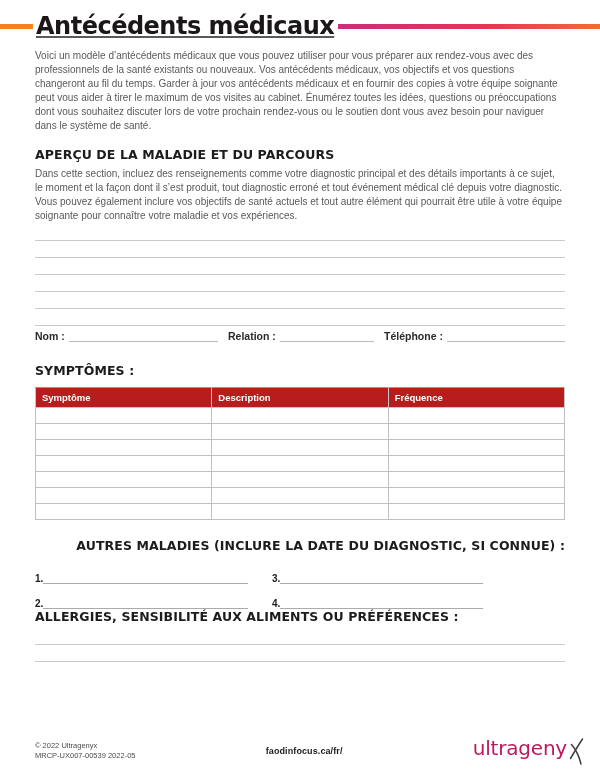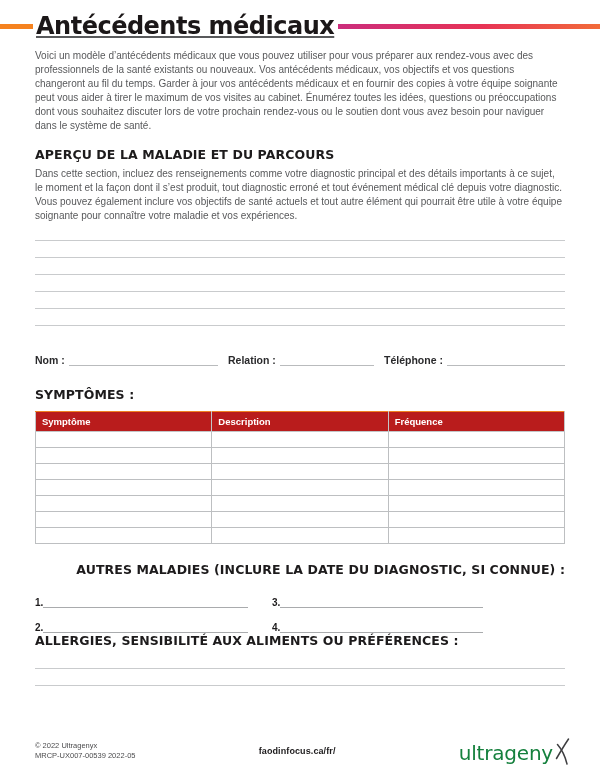--- a/index.html
+++ b/index.html
@@ -27,21 +27,21 @@
     color:#1d1b1c; letter-spacing:0.1px;
   }
   .overview-head { margin-top:14px; }
   .overview-body { margin-top:5px; }
 
   .ruled .line { height:17px; border-bottom:1.4px solid #c9cbcd; }
   .overview-lines { margin-top:1px; }
 
   
   .emergency-head { margin-top:22px; }
-  .fields { display:flex; margin-top:28px; gap:10px; font-size:10.5px; }
+  .fields { display:flex; margin-top:4px; gap:10px; font-size:10.5px; }
   .field { display:flex; align-items:flex-end; }
   .field .lbl { font-weight:bold; color:#2a2a2c; white-space:nowrap; padding-right:4px; }
   .field .wline { flex:1; border-bottom:1.2px solid #b9bbbd; height:12px; }
   .f-nom { flex:0 0 183px; }
   .f-rel { flex:0 0 146px; }
   .f-tel { flex:1; }
 
   
   .symptoms-head { margin-top:21px; }
   table.sym { width:100%; border-collapse:collapse; margin-top:9px; }
@@ -61,26 +61,26 @@
   .num-item { display:flex; align-items:flex-end; height:25px; }
   .num-item .num { font-weight:bold; color:#1d1b1c; font-size:10px; line-height:11px; }
   .num-item .wline { flex:1; border-bottom:1px solid #a9abad; height:10px; }
 
   
   .allergies-head { }
   .allergies-lines { margin-top:4px; }
 
   
   .footer {
-    position:absolute; left:35px; right:30px; bottom:11px;
+    position:absolute; left:35px; right:16px; bottom:11px;
     display:flex; justify-content:space-between; align-items:center;
   }
   .foot-left { font-size:7.5px; line-height:10px; color:#4c4c4e; }
   .foot-url { font-size:9px; font-weight:bold; color:#1d1b1c; letter-spacing:0.1px; }
-  .logo { display:flex; align-items:flex-end; color:#15803d; }
+  .logo { display:flex; align-items:flex-start; color:#be185d; }
   .logo-text {
     font-family:"DejaVu Sans", sans-serif; font-size:20px; font-weight:normal;
     letter-spacing:-0.2px;
   }
   .logo-x { margin-left:1px; margin-top:2px; }
 </style>
 </head>
 <body>
 
 <div class="page">

